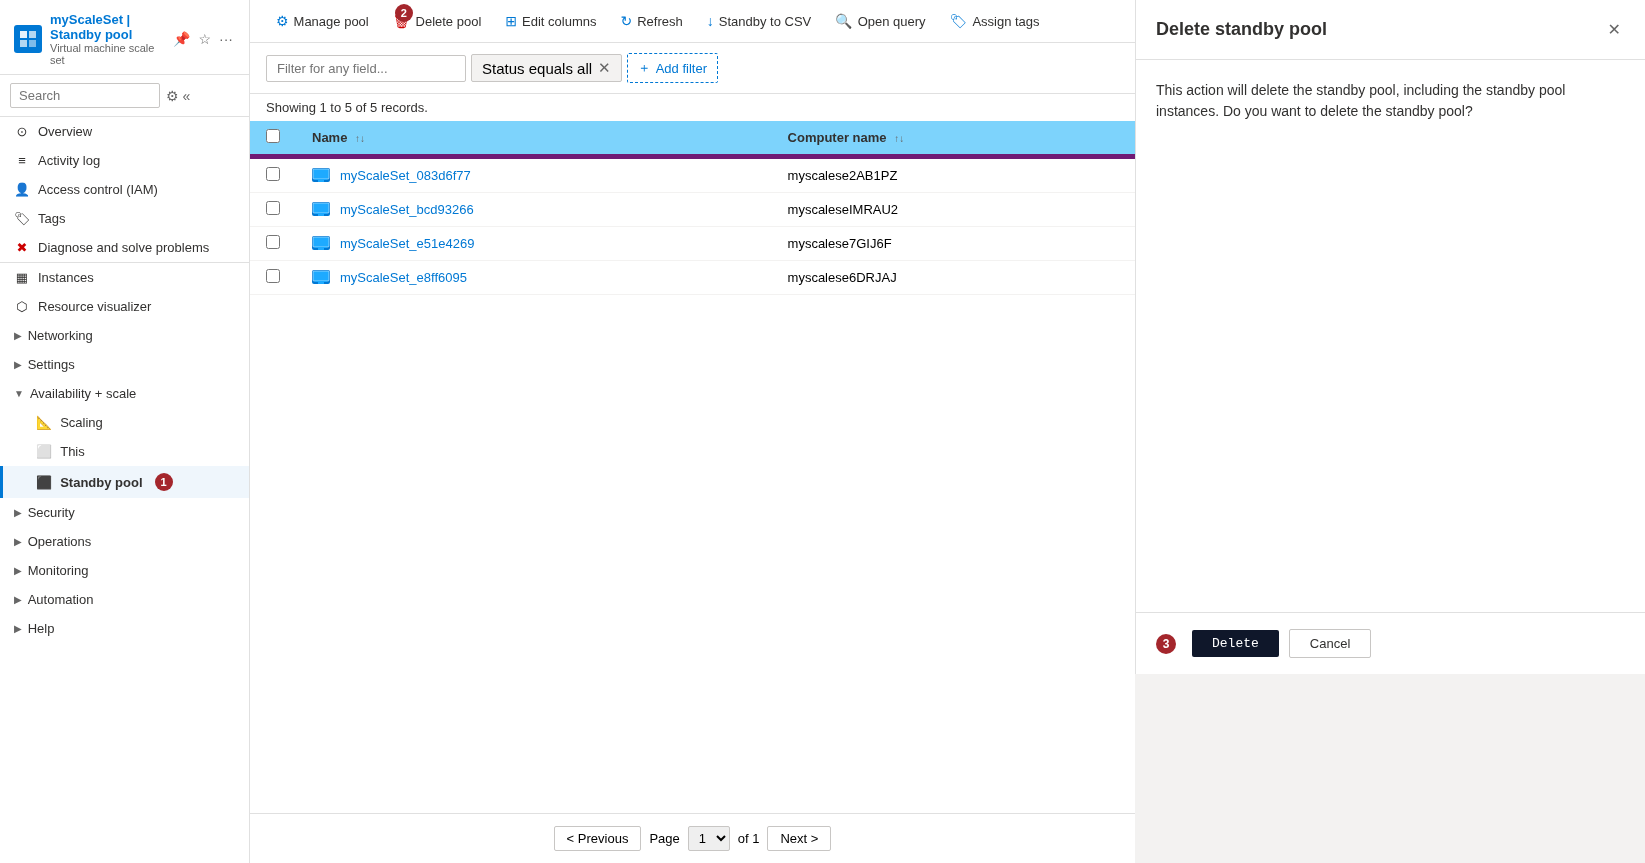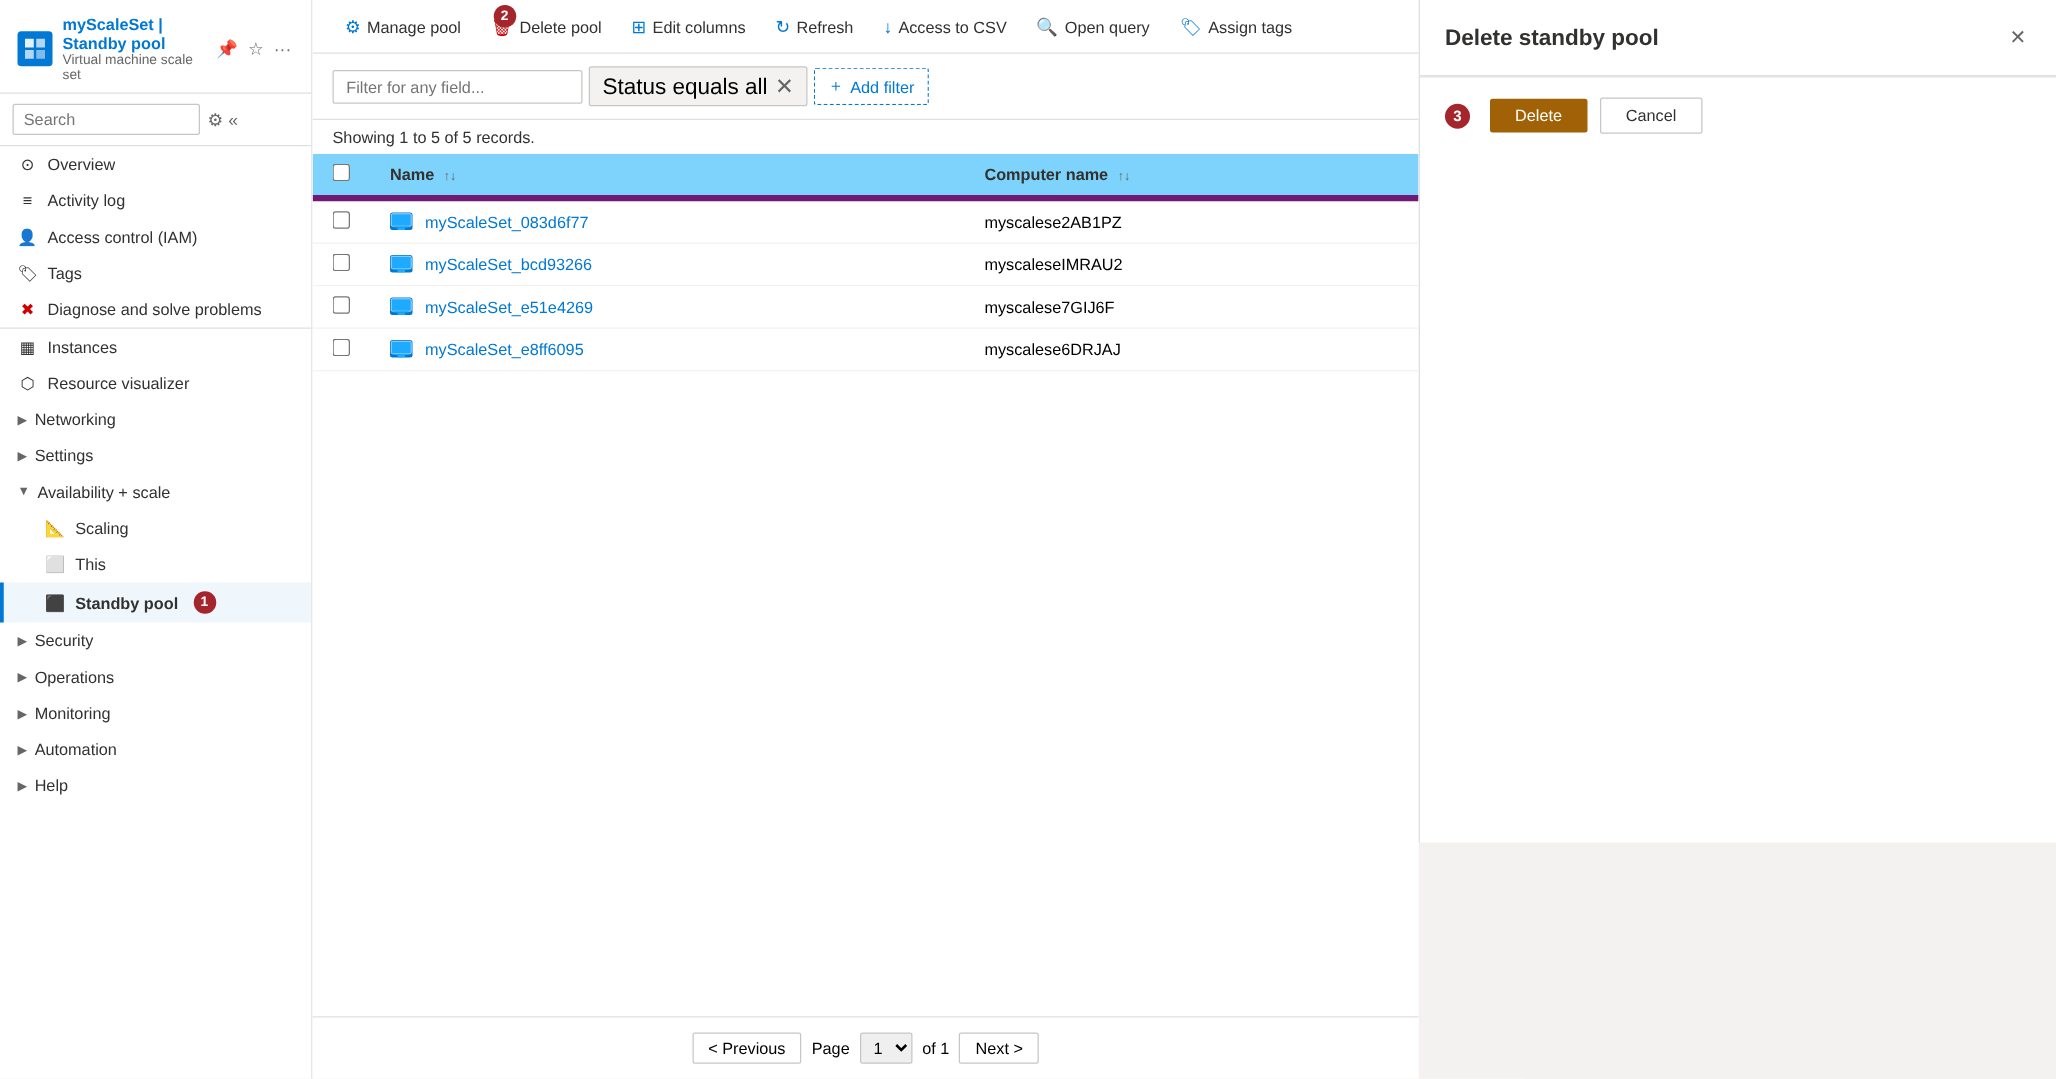--- a/index.html
+++ b/index.html
@@ -204,21 +204,21 @@
       outline: none;
     }
     .filter-chip {
       display: flex;
       align-items: center;
       gap: 6px;
       background: #f3f2f1;
       border: 1px solid #c8c6c4;
       border-radius: 2px;
       padding: 4px 10px;
-      font-size: 18px;
+      font-size: 15px;
     }
     .filter-chip .remove { cursor: pointer; color: #666; }
     .add-filter-btn {
       display: flex;
       align-items: center;
       gap: 5px;
       padding: 5px 10px;
       border: 1px dashed #0078d4;
       background: transparent;
       cursor: pointer;
@@ -326,26 +326,27 @@
     }
     .panel-footer {
       padding: 16px 20px;
       border-top: 1px solid #e0e0e0;
       display: flex;
       align-items: center;
       gap: 10px;
     }
     .btn-delete {
       padding: 6px 20px;
-      background: #a16207;
+      background: #0f172a;
       color: white;
       border: none;
       border-radius: 2px;
       cursor: pointer;
       font-size: 13px;
+      font-family: Liberation Mono, monospace;
     }
     .btn-cancel {
       padding: 6px 20px;
       background: #fff;
       color: #323130;
       border: 1px solid #c8c6c4;
       border-radius: 2px;
       cursor: pointer;
       font-size: 13px;
     }
@@ -504,21 +505,21 @@
     <button class="toolbar-btn">
       <span class="btn-icon">⊞</span>
       <span>Edit columns</span>
     </button>
     <button class="toolbar-btn">
       <span class="btn-icon">↻</span>
       <span>Refresh</span>
     </button>
     <button class="toolbar-btn">
       <span class="btn-icon">↓</span>
-      <span>Access to CSV</span>
+      <span>Standby to CSV</span>
     </button>
     <button class="toolbar-btn">
       <span class="btn-icon">🔍</span>
       <span>Open query</span>
     </button>
     <button class="toolbar-btn">
       <span class="btn-icon">🏷</span>
       <span>Assign tags</span>
     </button>
   </div>
@@ -640,18 +641,21 @@
     <span>of 1</span>
     <button class="page-btn">Next &gt;</button>
   </div>
 </div>
 
 <div class="right-panel">
   <div class="panel-header">
     <span class="panel-title">Delete standby pool</span>
     <button class="close-btn">✕</button>
   </div>
+  <div class="panel-body">
+    <p>This action will delete the standby pool, including the standby pool instances. Do you want to delete the standby pool?</p>
+  </div>
   <div class="panel-footer">
     <span class="badge-3">3</span>
     <button class="btn-delete">Delete</button>
     <button class="btn-cancel">Cancel</button>
   </div>
 </div>
 
 </body></html>

